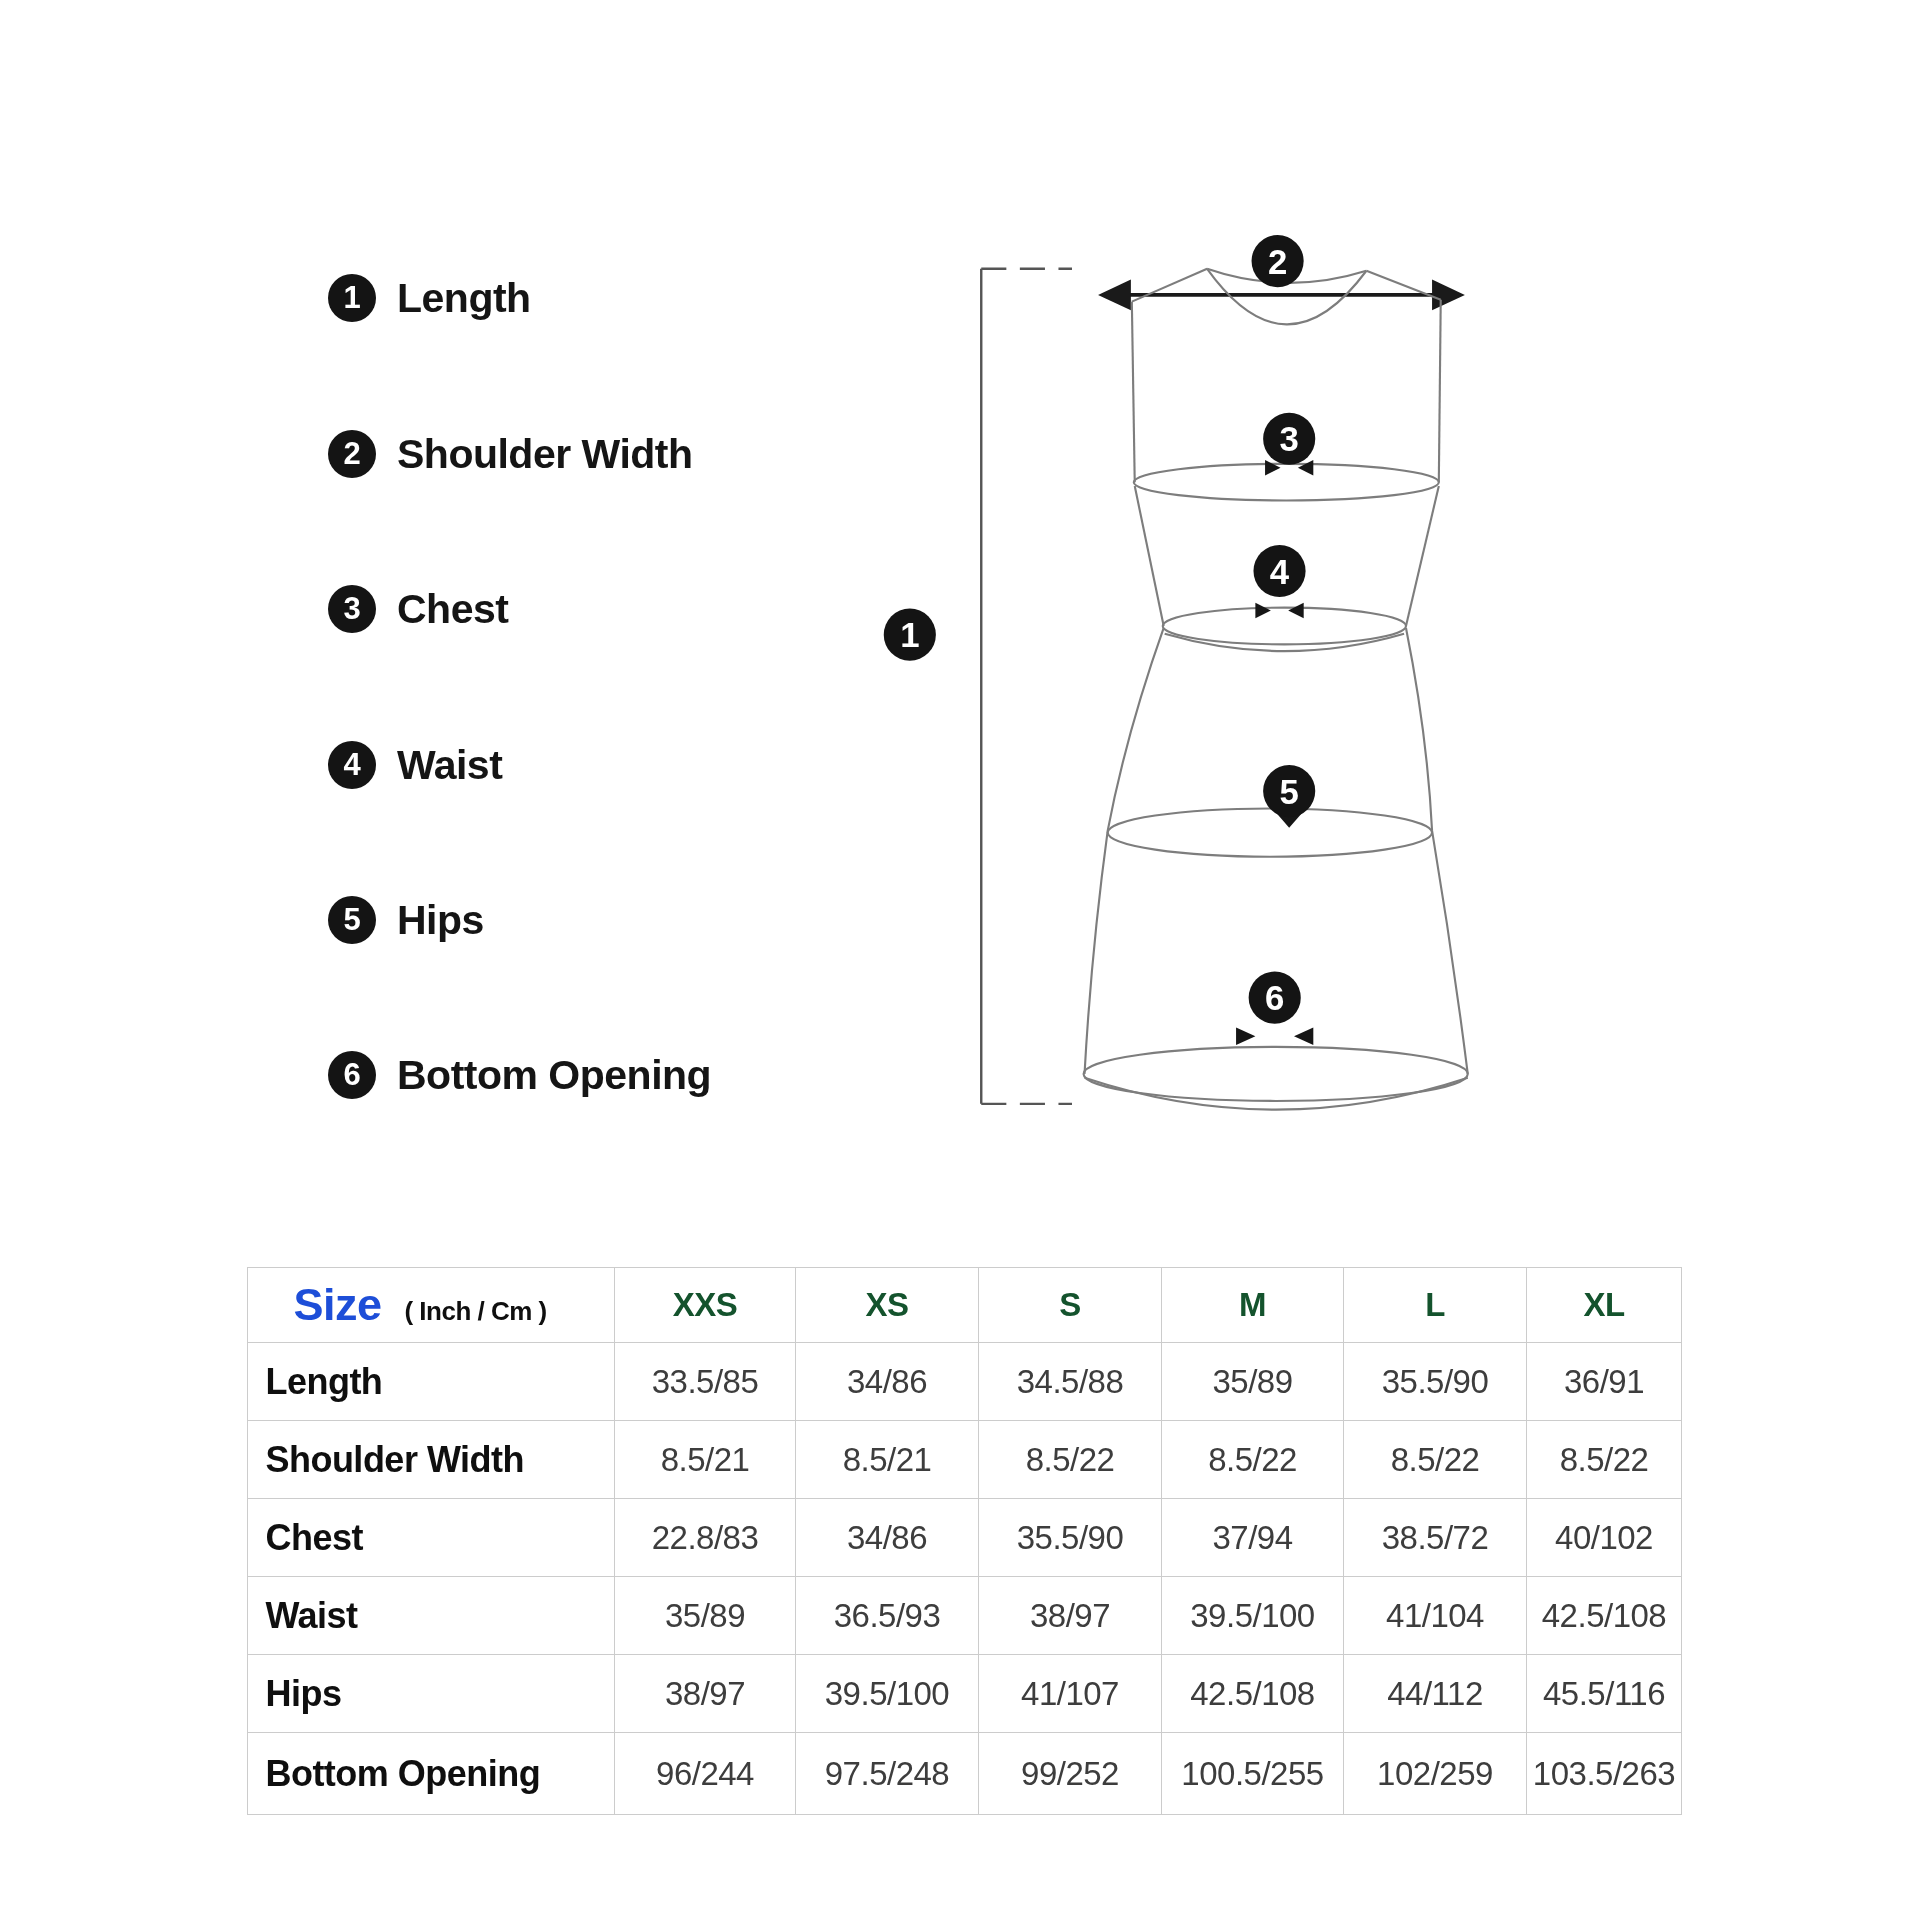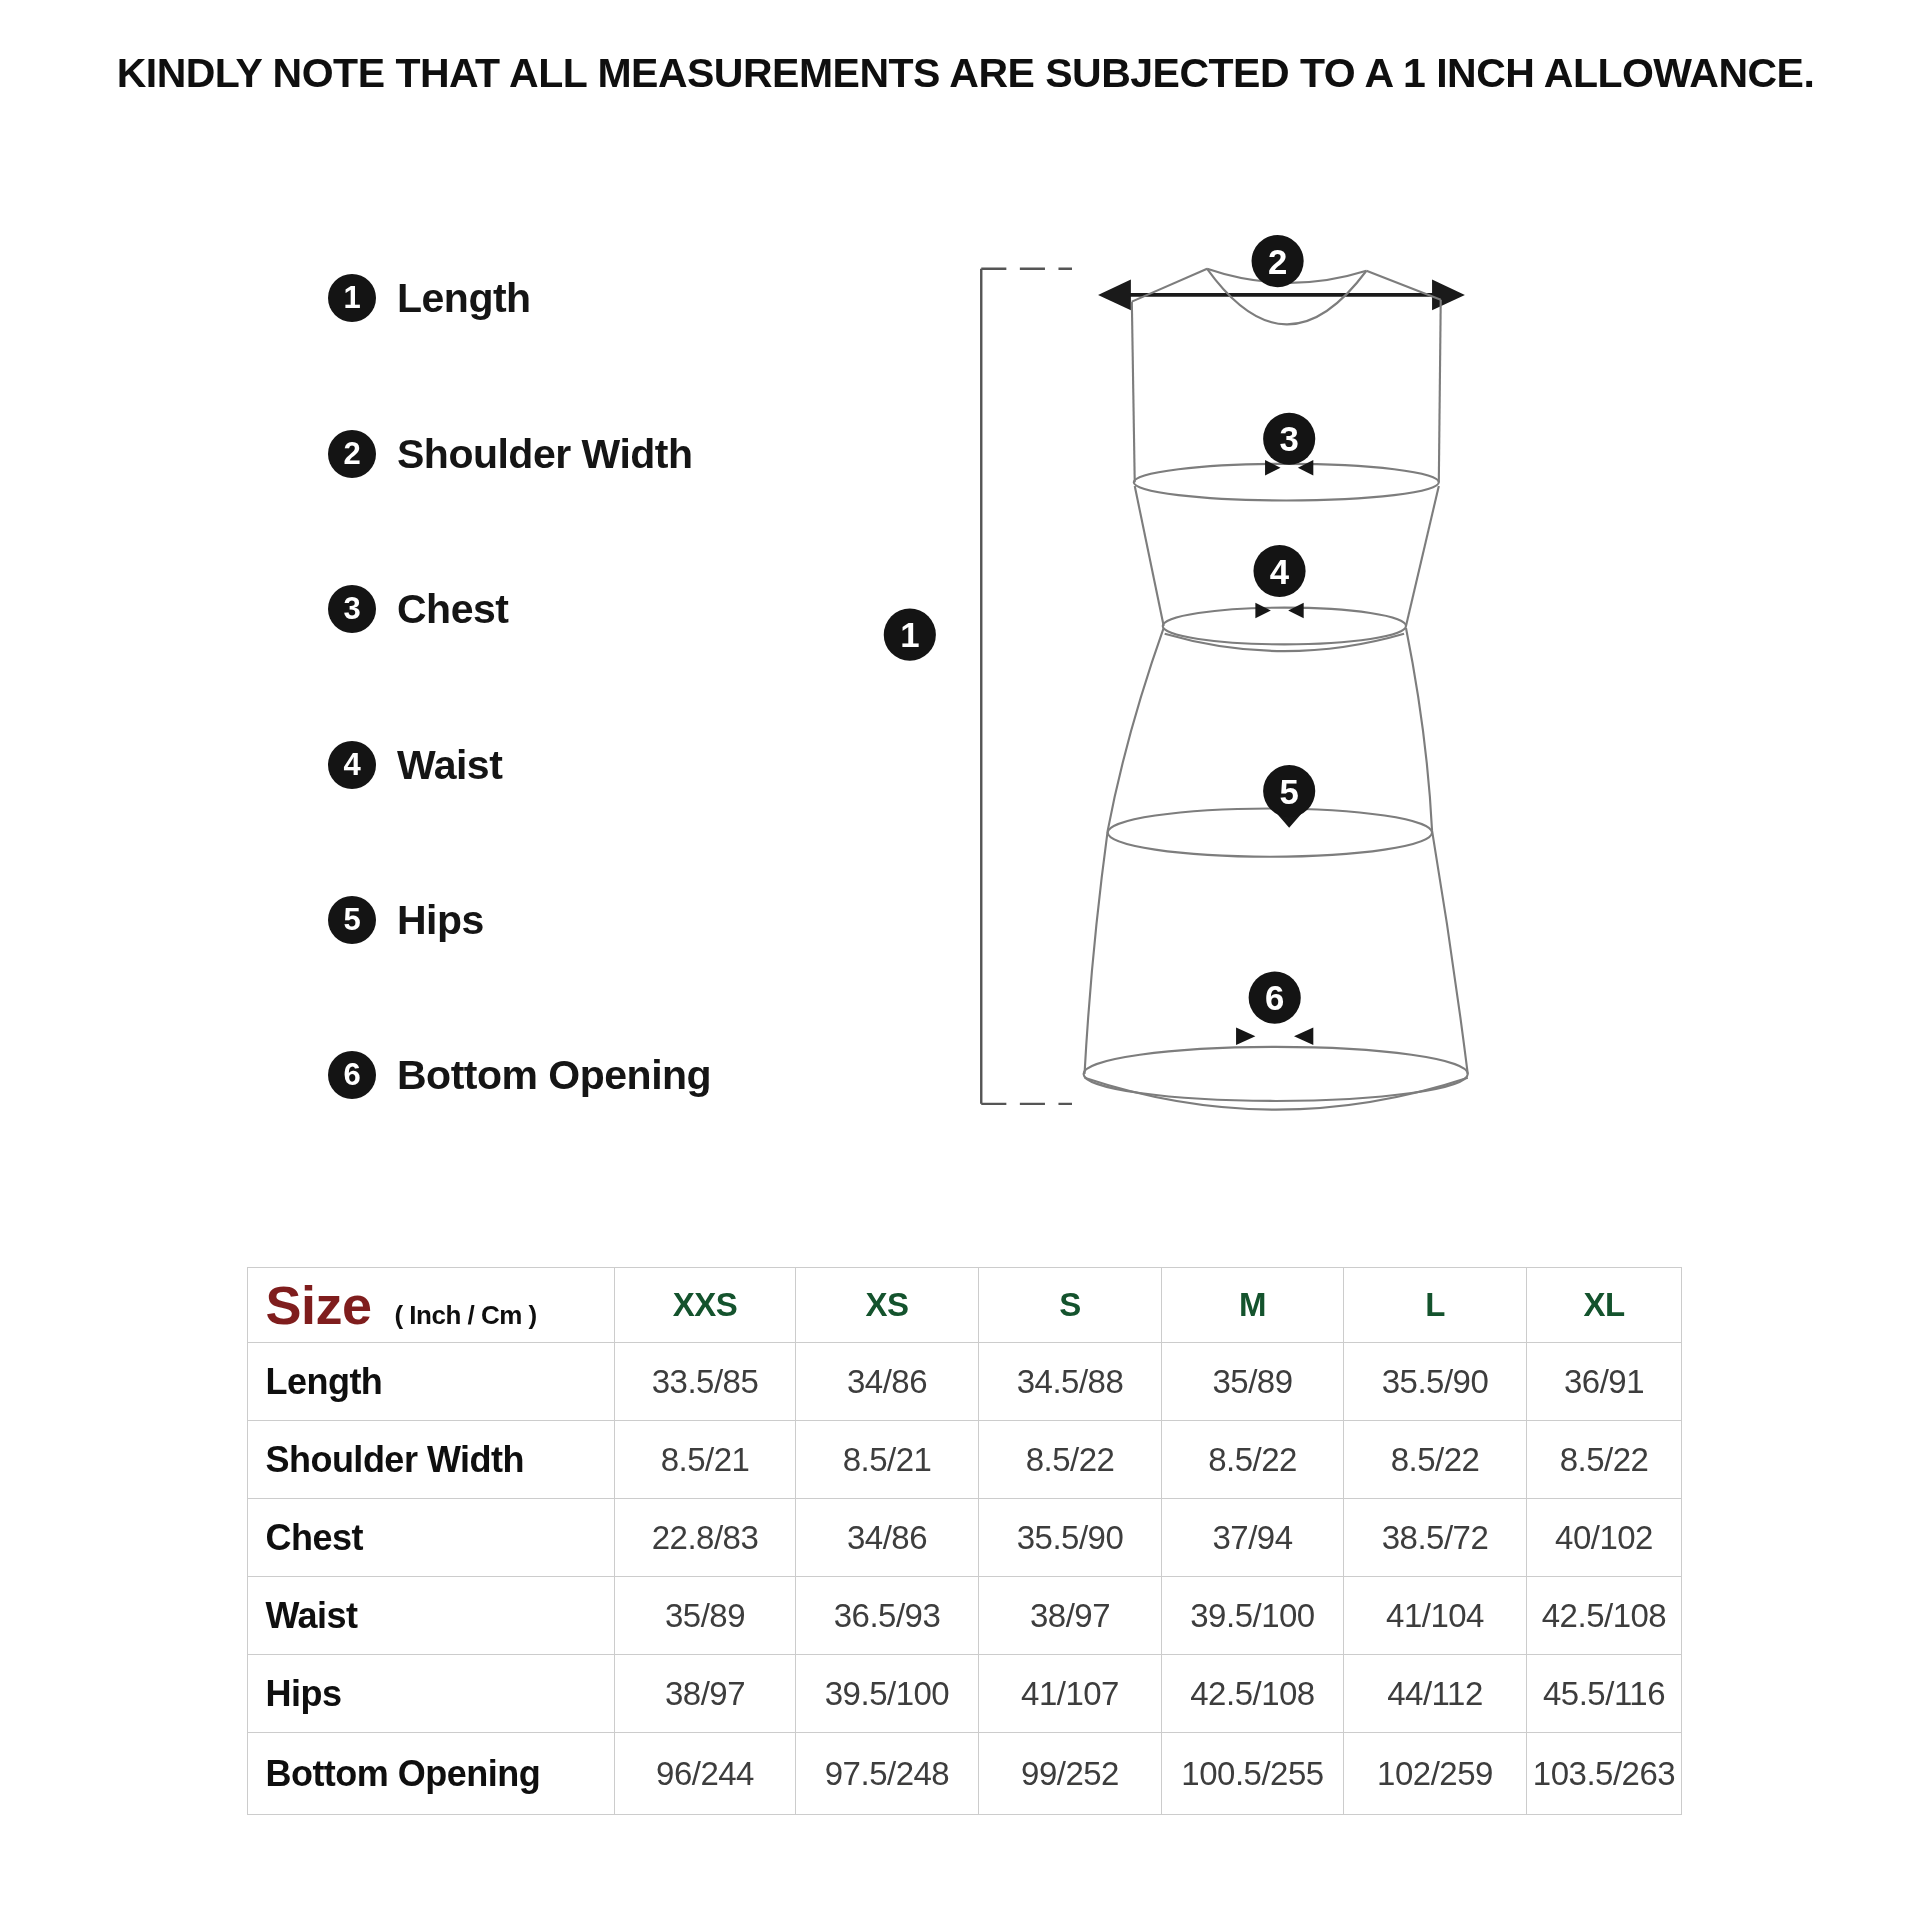--- a/index.html
+++ b/index.html
@@ -32,33 +32,32 @@
   }
   .size-table td,.size-table th{
     border:1.9px solid #cccccc;vertical-align:middle;text-align:center;
     font-weight:400;color:#3d3d3d;font-size:33px;letter-spacing:-0.5px;
     overflow:hidden;white-space:nowrap;padding:0;
   }
   .size-table th{color:#14532d;font-weight:700;}
   .size-table .rowlabel{
     text-align:left;padding-left:17.4px;font-weight:700;color:#0f0f0f;font-size:36px;
   }
-  .size-label{font-size:54px;font-weight:700;color:#7f1d1d;}
+  .size-label{font-size:45px;font-weight:700;color:#1d4ed8;margin-left:28px;}
   .unit-label{font-size:26px;font-weight:700;color:#0f0f0f;margin-left:23px;}
   .col-head{font-size:39px;}
   tr.r-header{height:75px;}
   tr.r-data{height:78px;}
   tr.r-last{height:82px;}
 </style>
 </head>
 <body>
 
 <div class="page">
 
-  <div class="note">KINDLY NOTE THAT ALL MEASUREMENTS ARE SUBJECTED TO A 1 INCH ALLOWANCE.</div>
 
   <div class="legend-item" style="top:273px">
     <span class="legend-badge">1</span>
     <span class="legend-label">Length</span>
   </div>
   <div class="legend-item" style="top:429px">
     <span class="legend-badge">2</span>
     <span class="legend-label">Shoulder Width</span>
   </div>
   <div class="legend-item" style="top:584px">

